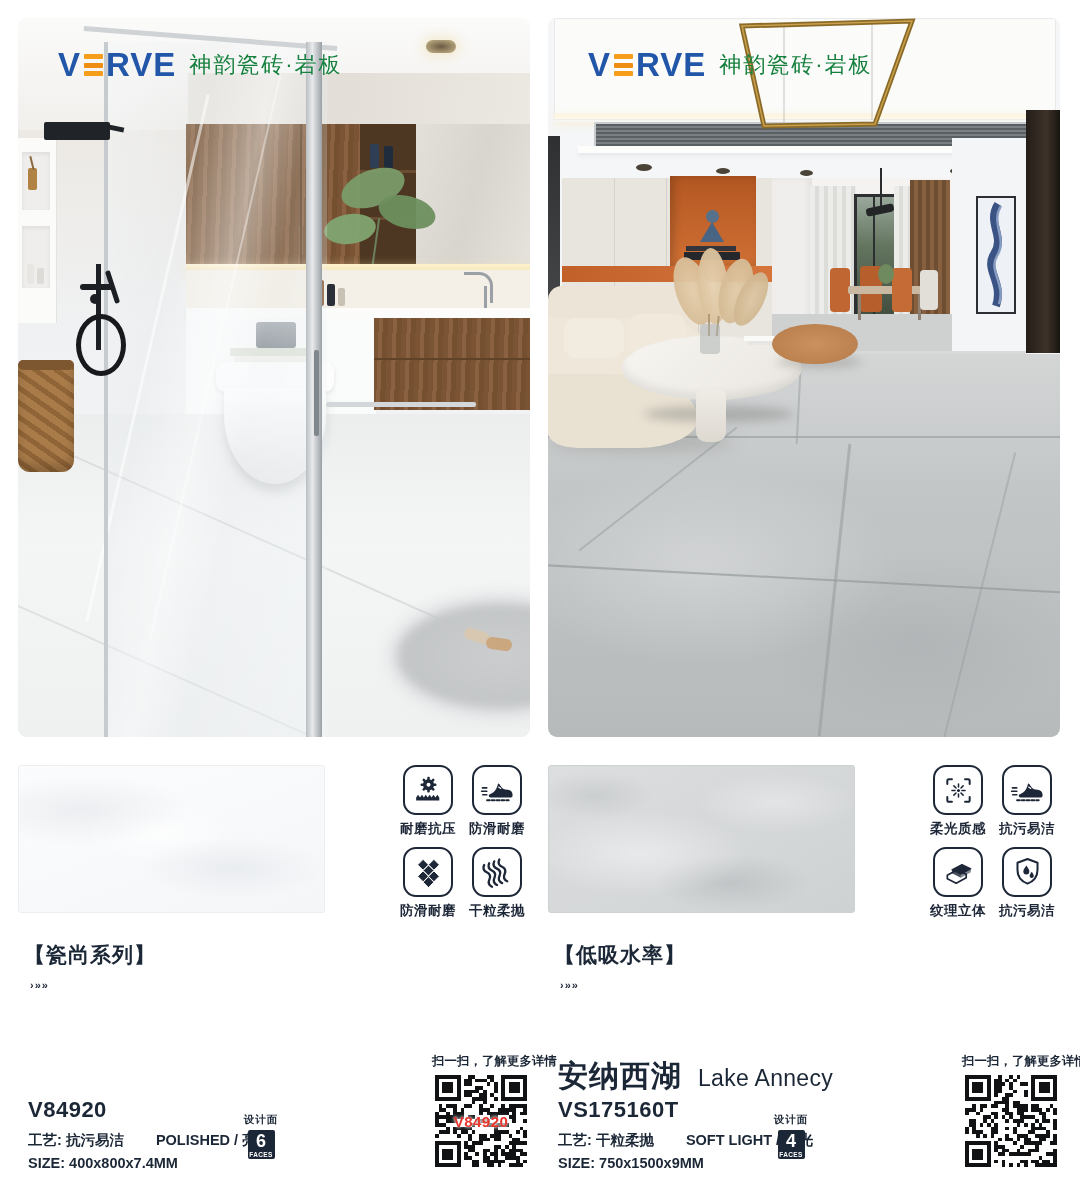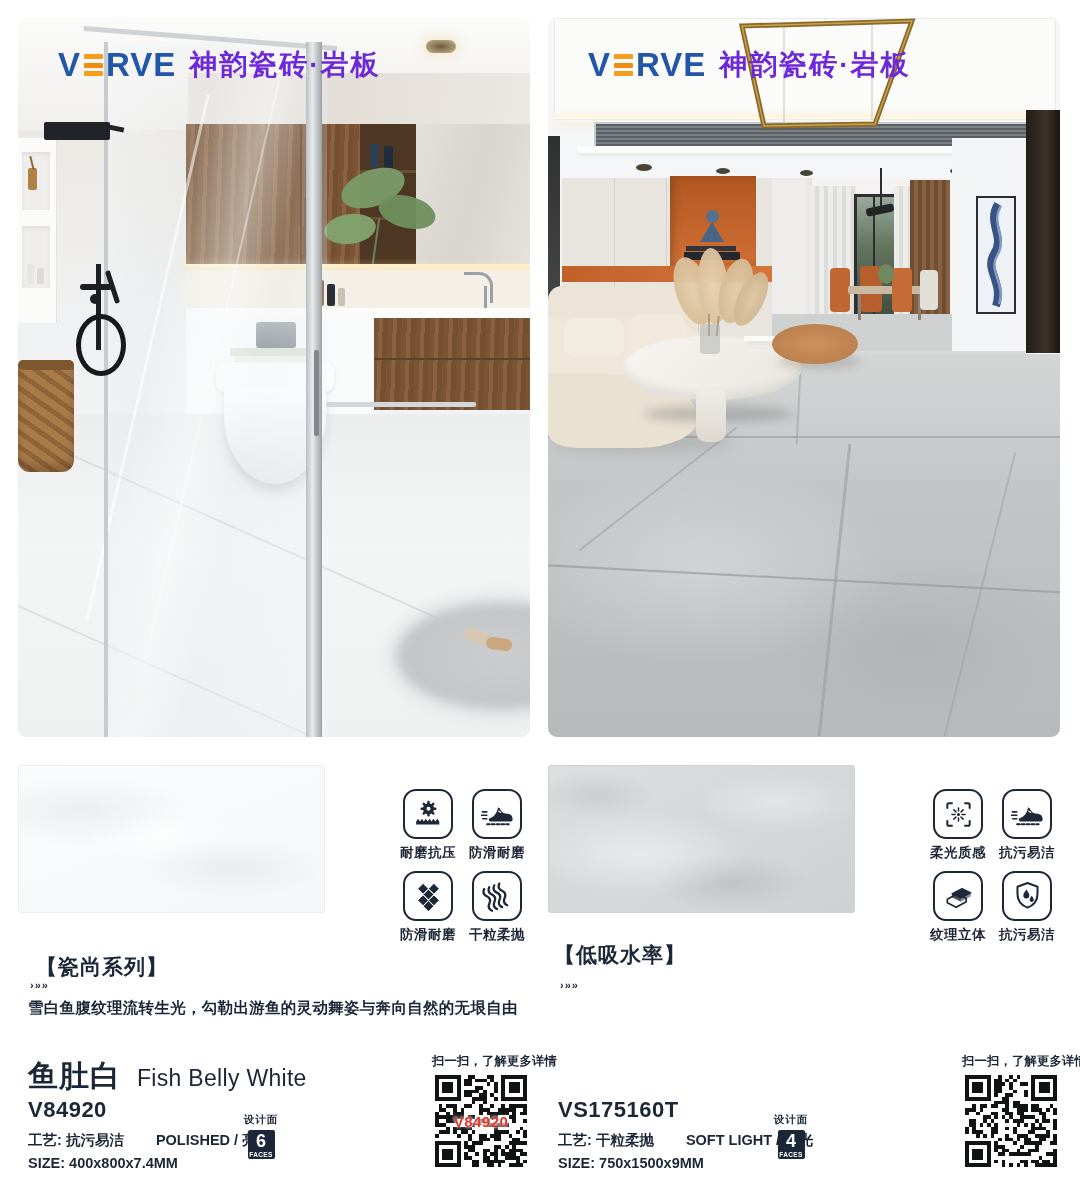--- a/index.html
+++ b/index.html
@@ -15,38 +15,38 @@
   .wd{background:repeating-linear-gradient(92deg,#7a5434 0 5px,#8a6141 5px 9px,#745031 9px 14px)}
   .curt{background:repeating-linear-gradient(90deg,#ececea 0 5px,#dcdcd9 5px 9px)}
   .blur5{filter:blur(5px)}.blur8{filter:blur(8px)}
 
   
   .logo{position:absolute;left:40px;top:30px;display:flex;align-items:center;z-index:40}
   .lv{font-size:33px;font-weight:800;color:#2256a8;letter-spacing:1px;line-height:1}
   .le{width:19px;height:22px;margin:1px 3px 0 3px;display:flex;flex-direction:column;justify-content:space-between}
   .le i{display:block;height:5px;background:#f69d1c;border-radius:1px}
   .le i:nth-child(2){background:#ef8d13}
-  .lcn{font-size:28px;font-weight:700;color:#6d28d9;margin-left:13px;letter-spacing:2px;line-height:1;white-space:nowrap}
+  .lcn{font-size:22px;font-weight:400;color:#15803d;margin-left:13px;letter-spacing:2px;line-height:1;white-space:nowrap}
 
   
   .swatch{position:absolute;left:0;top:765px;width:305px;height:146px;border-radius:3px}
   .swatch-white{border:1px solid #eceeef;
     background:radial-gradient(60% 40% at 20% 30%,rgba(210,215,220,.35),transparent 60%),
                radial-gradient(50% 35% at 70% 70%,rgba(205,210,216,.30),transparent 60%),
                radial-gradient(35% 30% at 45% 45%,rgba(255,255,255,.8),transparent 70%),
                linear-gradient(160deg,#fbfcfd,#f4f6f8)}
   .swatch-grey{border:1px solid #cfd2d3;
     background:radial-gradient(55% 45% at 30% 60%,rgba(255,255,255,.45),transparent 65%),
                radial-gradient(45% 35% at 75% 25%,rgba(255,255,255,.32),transparent 60%),
                radial-gradient(40% 30% at 60% 80%,rgba(160,165,168,.35),transparent 65%),
                radial-gradient(30% 25% at 15% 20%,rgba(170,174,177,.3),transparent 65%),
                linear-gradient(150deg,#dcdedf,#cfd2d3)}
 
   
-  .features{position:absolute;top:789px;left:380px;display:grid;grid-template-columns:60px 60px;column-gap:9px;row-gap:9px}
+  .features{position:absolute;top:765px;left:380px;display:grid;grid-template-columns:60px 60px;column-gap:9px;row-gap:9px}
   .feat{display:flex;flex-direction:column;align-items:center}
   .fbox{width:50px;height:50px;border:2.6px solid #1d2737;border-radius:13px;background:#fff;display:flex;align-items:center;justify-content:center;box-sizing:border-box}
   .fbox svg{width:37px;height:37px}
   .flabel{margin-top:5px;font-size:13.5px;font-weight:700;letter-spacing:.5px;color:#1d2737;white-space:nowrap}
 
   
   .series-title{position:absolute;left:6px;top:941px;font-size:21px;font-weight:800;letter-spacing:1px}
   .series-marker{position:absolute;left:12px;top:979px;font-size:11px;font-weight:700;letter-spacing:1px;color:#1d2737}
   .series-desc{position:absolute;left:10px;top:998px;font-size:15.5px;font-weight:600;letter-spacing:.3px;width:502px;white-space:nowrap}
   .pname-row{position:absolute;left:10px;top:1056px;display:flex;align-items:baseline}
@@ -210,28 +210,23 @@
                 <path d="M18 9q-5 5 0 10t0 10q-5 5 0 10"></path>
                 <path d="M25 9q-5 5 0 10t0 10q-5 5 0 10"></path>
                 <path d="M32 9q-5 5 0 10t0 10q-5 5 0 10"></path>
           </g>
             </svg>
         </span>
         <span class="flabel">干粒柔抛</span>
       </div>
     </div>
 
-    <h2 class="series-title" style="margin:12px">【瓷尚系列】</h2>
+    <h2 class="series-title" style="margin:0">【瓷尚系列】</h2>
     <div class="series-marker">›»»</div>
-    <p class="series-desc" style="margin:0">雪白鱼腹纹理流转生光，勾勒出游鱼的灵动舞姿与奔向自然的无垠自由</p>
-
-    <div class="pname-row">
-      <span class="pname">鱼肚白</span>
-      <span class="pen">Fish Belly White</span>
-    </div>
+
     <div class="pcode">V84920</div>
     <div class="pcraft">
       <span>工艺:</span>
       <span>抗污易洁</span>
       <span class="en">POLISHED / 亮面</span>
     </div>
     <div class="psize">
       <span>SIZE:</span>
       <span>400x800x7.4MM</span>
     </div>
@@ -621,20 +616,24 @@
             <path fill="#1d2737" d="M29.5 23c1.8 2.5 2.7 4 2.7 5.4a2.7 2.7 0 1 1-5.4 0c0-1.4.9-2.9 2.7-5.4z"></path>
           </svg>
         </span>
         <span class="flabel">抗污易洁</span>
       </div>
     </div>
 
     <h2 class="series-title" style="margin:0">【低吸水率】</h2>
     <div class="series-marker">›»»</div>
 
+    <div class="pname-row">
+      <span class="pname">安纳西湖</span>
+      <span class="pen">Lake Annecy</span>
+    </div>
     <div class="pcode">VS175160T</div>
     <div class="pcraft">
       <span>工艺:</span>
       <span>干粒柔抛</span>
       <span class="en">SOFT LIGHT / 柔光</span>
     </div>
     <div class="psize">
       <span>SIZE:</span>
       <span>750x1500x9MM</span>
     </div>

